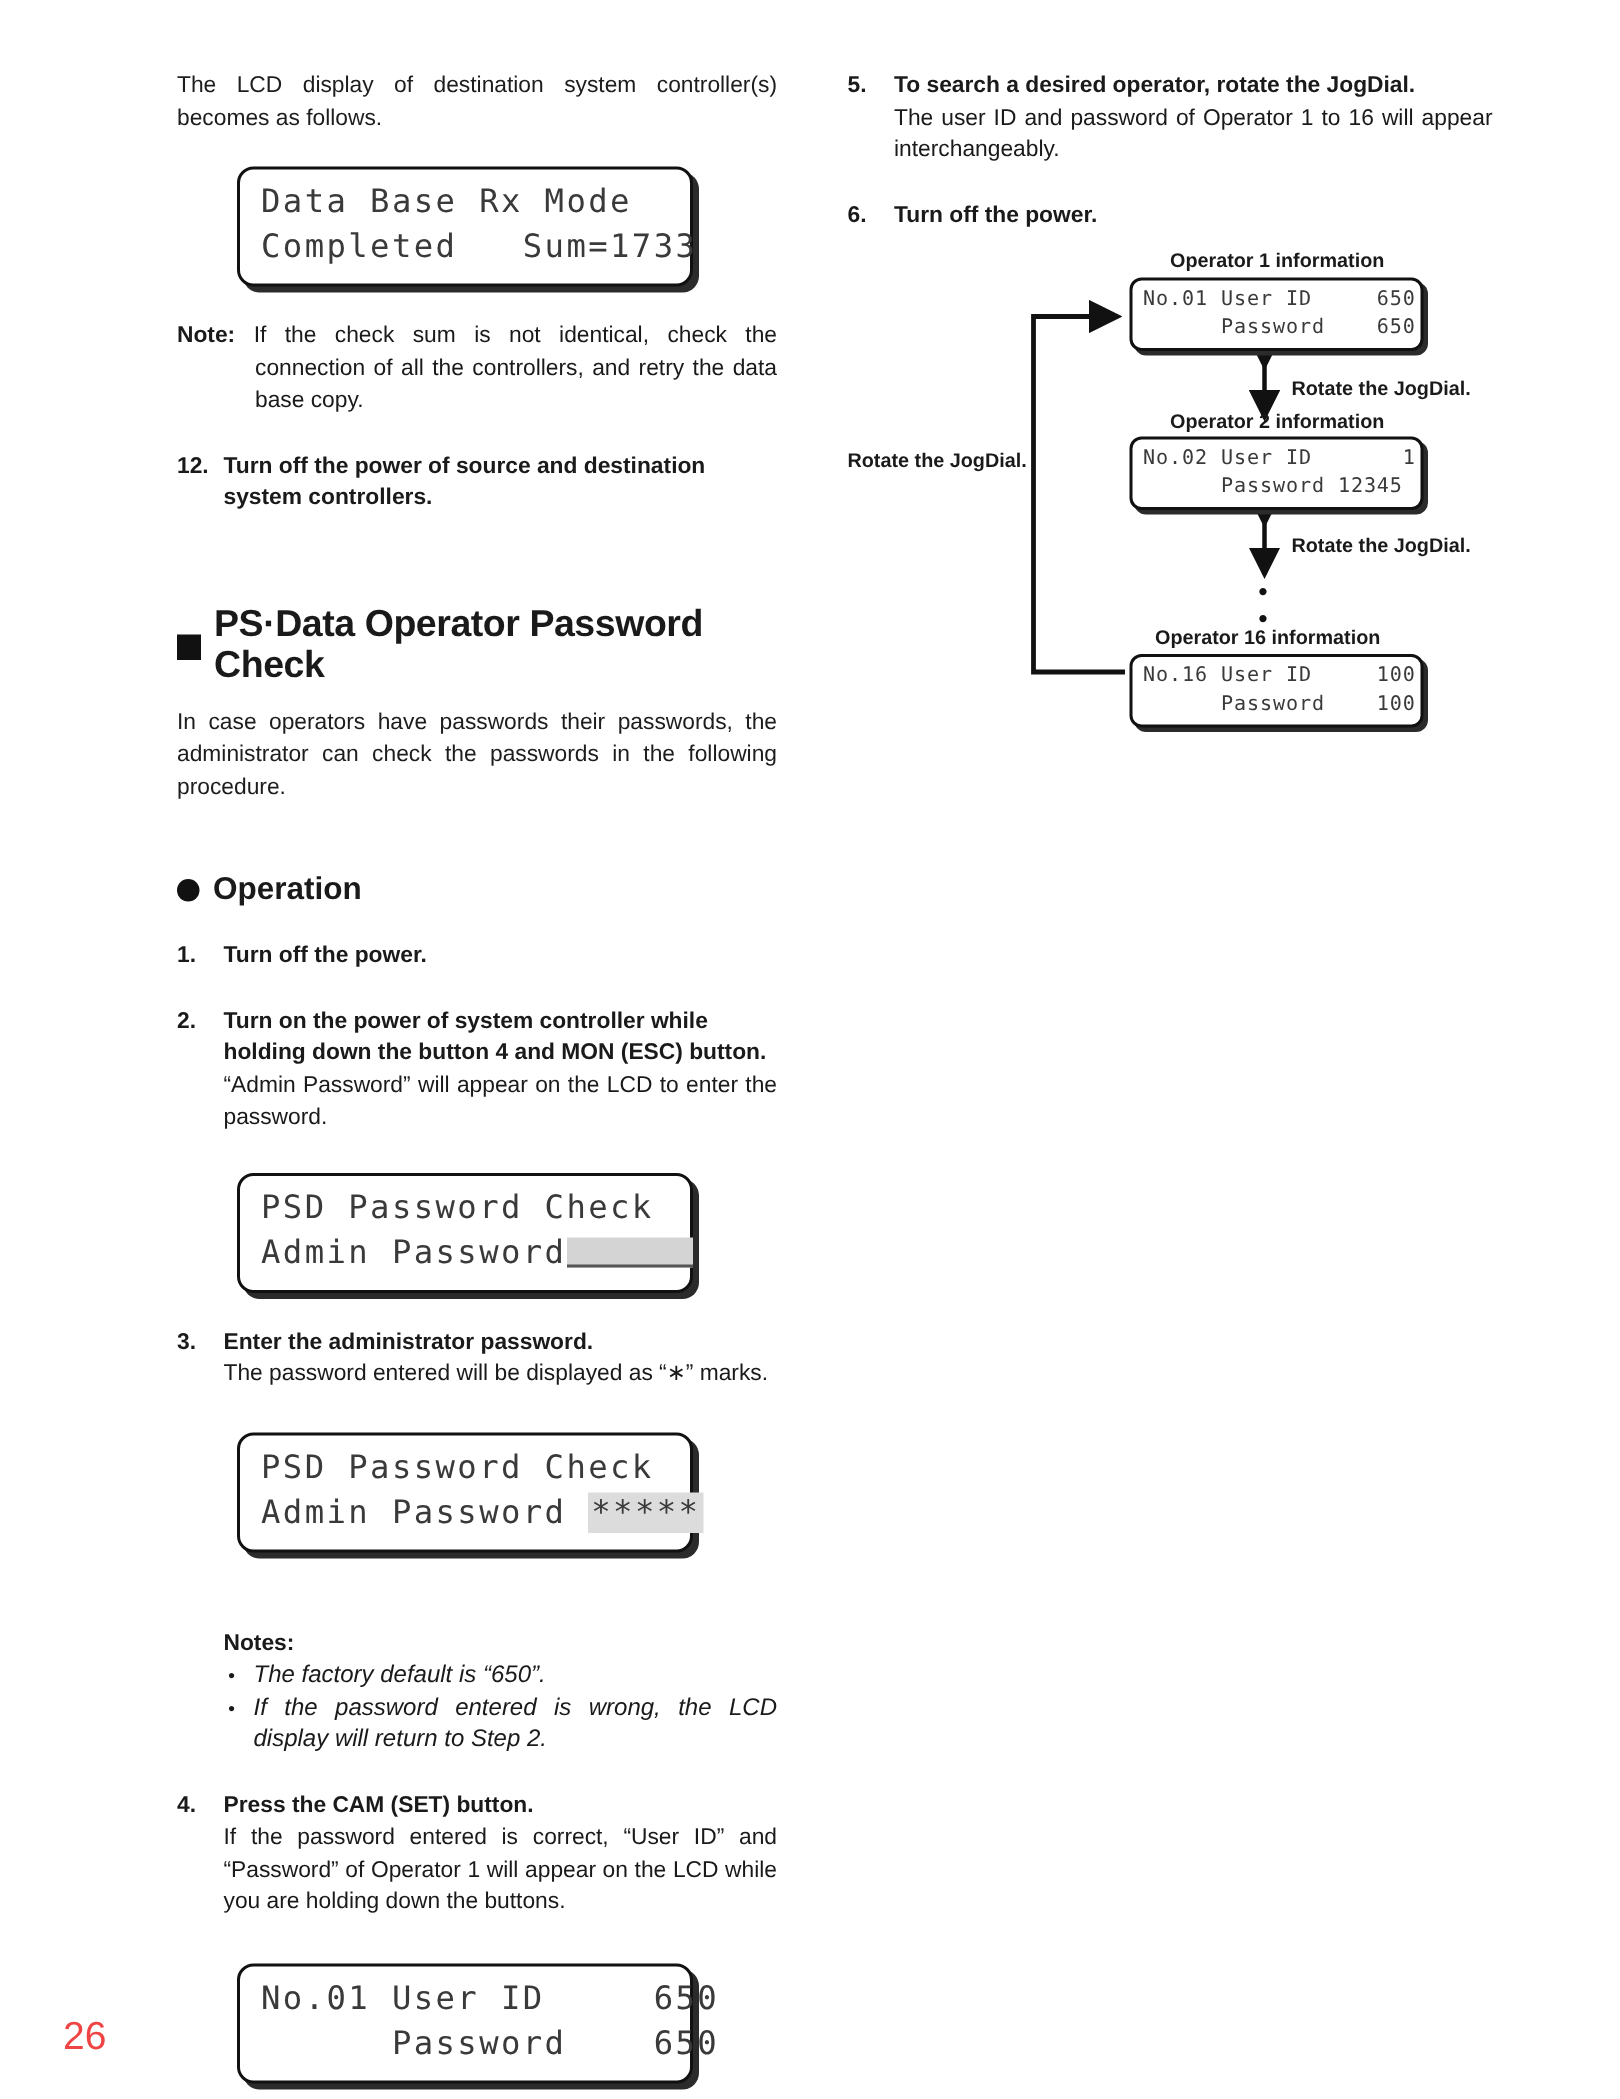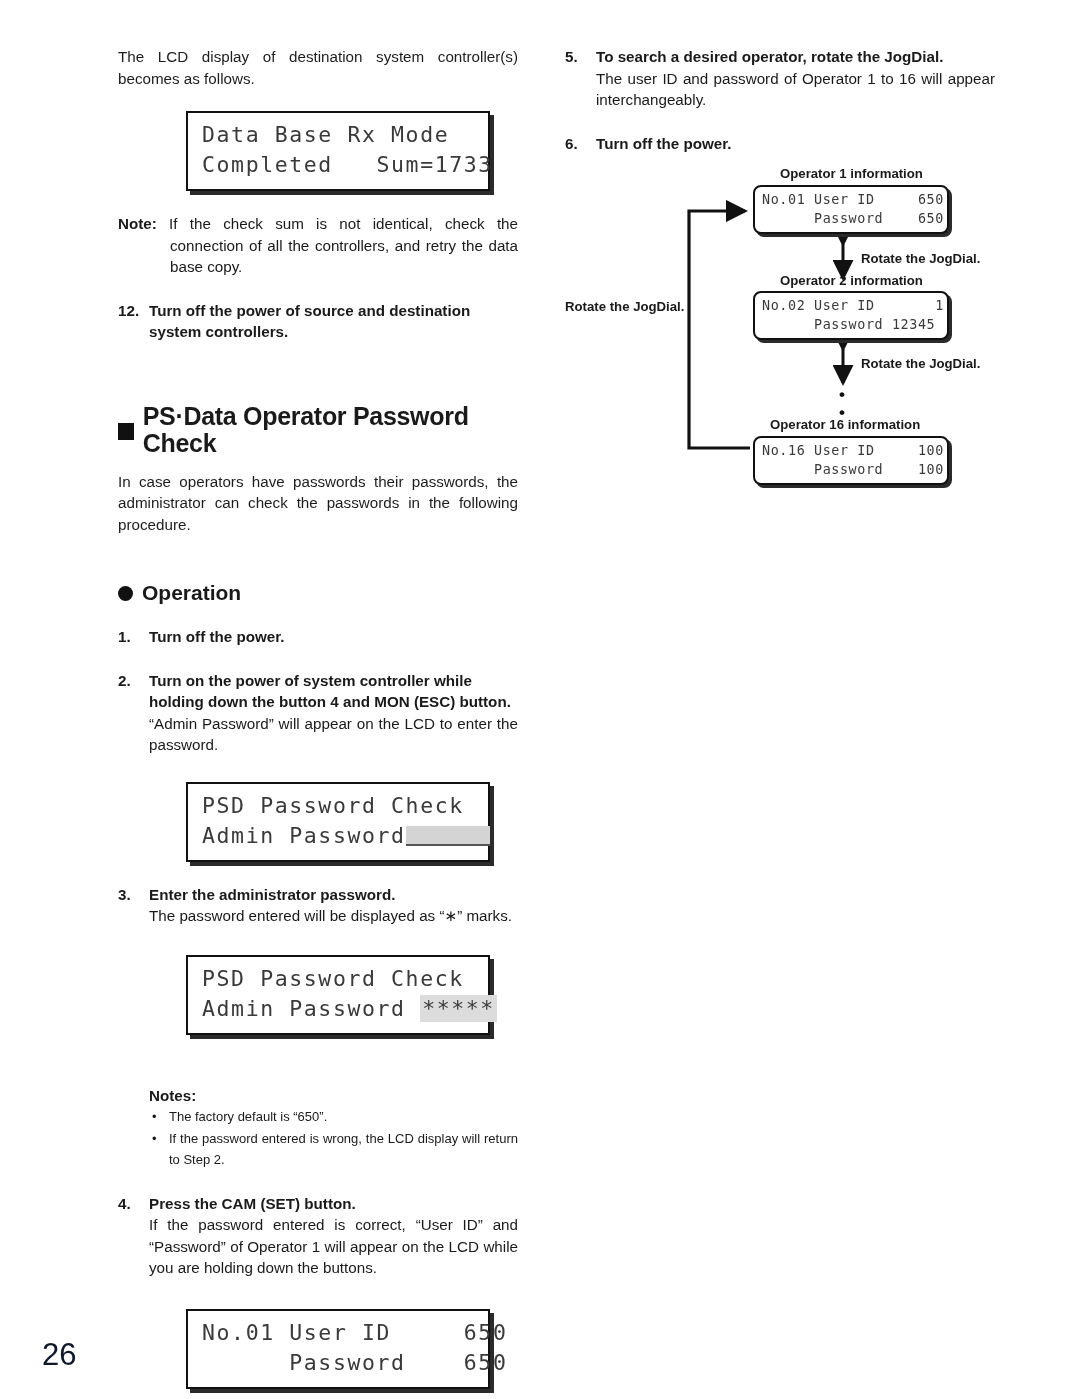--- a/index.html
+++ b/index.html
@@ -101,41 +101,42 @@
     position: relative;
     top: 1px;
   }
 
   
   .notes-title { font-weight: bold; font-size: 15.2px; line-height: 21.5px; margin-top: 28px; }
   .notes-list { margin: 0; padding: 0; list-style: none; }
   .notes-list li {
     position: relative;
     padding-left: 20px;
-    font-size: 13px;
+    font-size: 16px;
     line-height: 21.5px;
     text-align: justify;
+    font-style: italic;
   }
   .notes-list li::before {
     content: "\2022";
     position: absolute; left: 3px; top: 0;
     font-size: 13px;
   }
 
   
   .lcd {
     position: relative;
     border: 2.2px solid #111;
-    border-radius: 0;
+    border-radius: 11px;
     background: #fff;
     box-shadow: 4px 4px 0 0 #2b2b2b;
     font-family: "DejaVu Sans Mono", monospace;
     padding: 7px 14px 9px 14px;
     width: 304px;
-    margin-left: 68px;
+    margin-left: 40px;
   }
   .lcd .row {
     font-size: 21.5px;
     line-height: 30px;
     letter-spacing: 1.6px;
     color: #3a3a3a;
     white-space: pre;
   }
 
   
@@ -193,22 +194,22 @@
     font-size: 17px;
     line-height: 13px;
     font-weight: bold;
     color: #111;
   }
 
   
   .pageno {
     position: absolute;
     left: 42px; bottom: 26px;
-    font-size: 31px;
-    color: #0f172a;
+    font-size: 26px;
+    color: #ef4444;
   }
 </style>
 </head>
 <body>
 
 <div class="page">
 
   <div class="col-left">
 
     <p class="para">The LCD display of destination system controller(s) becomes as follows.</p>

